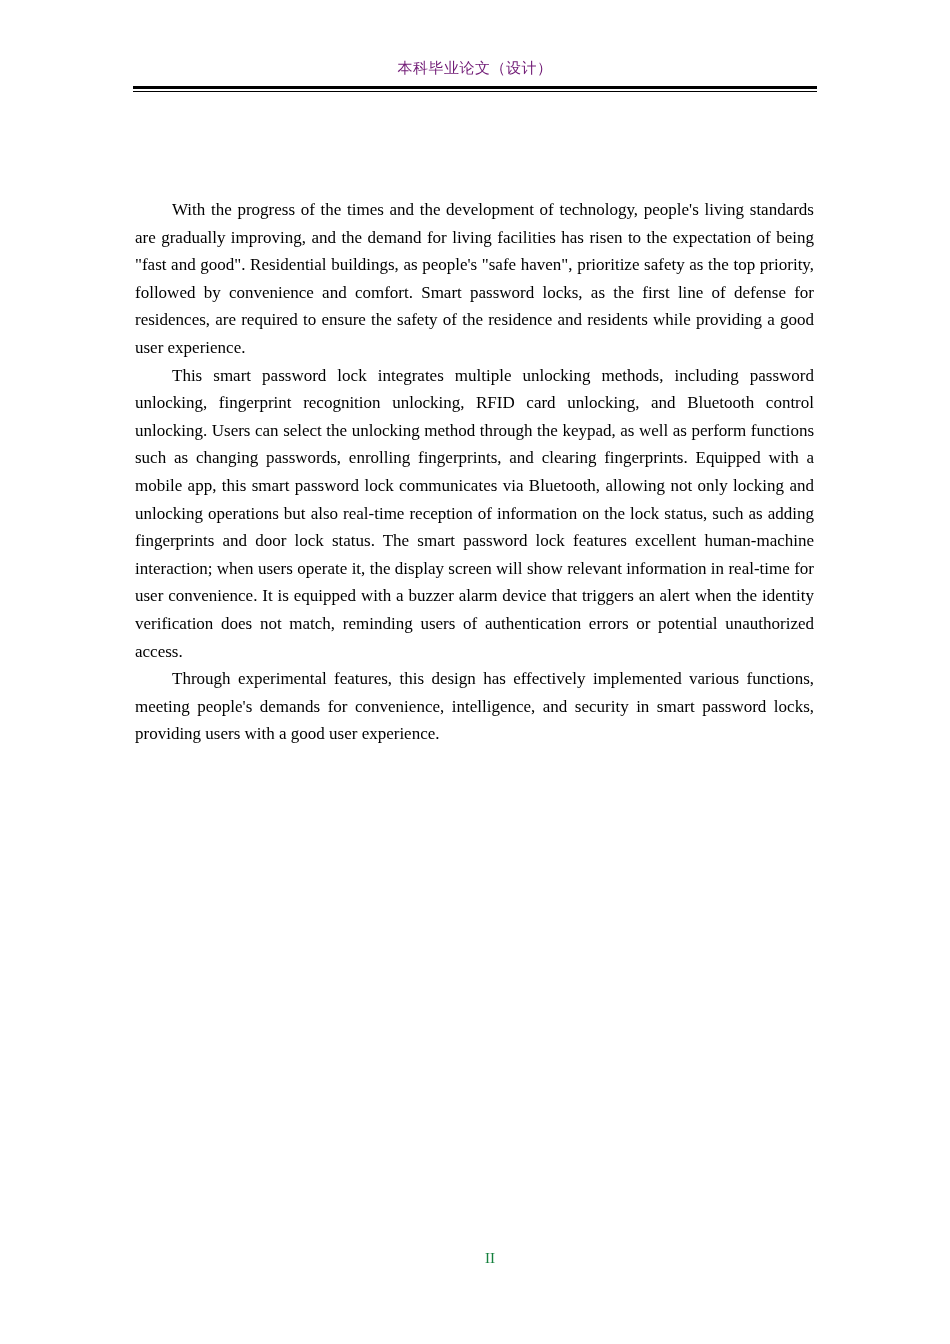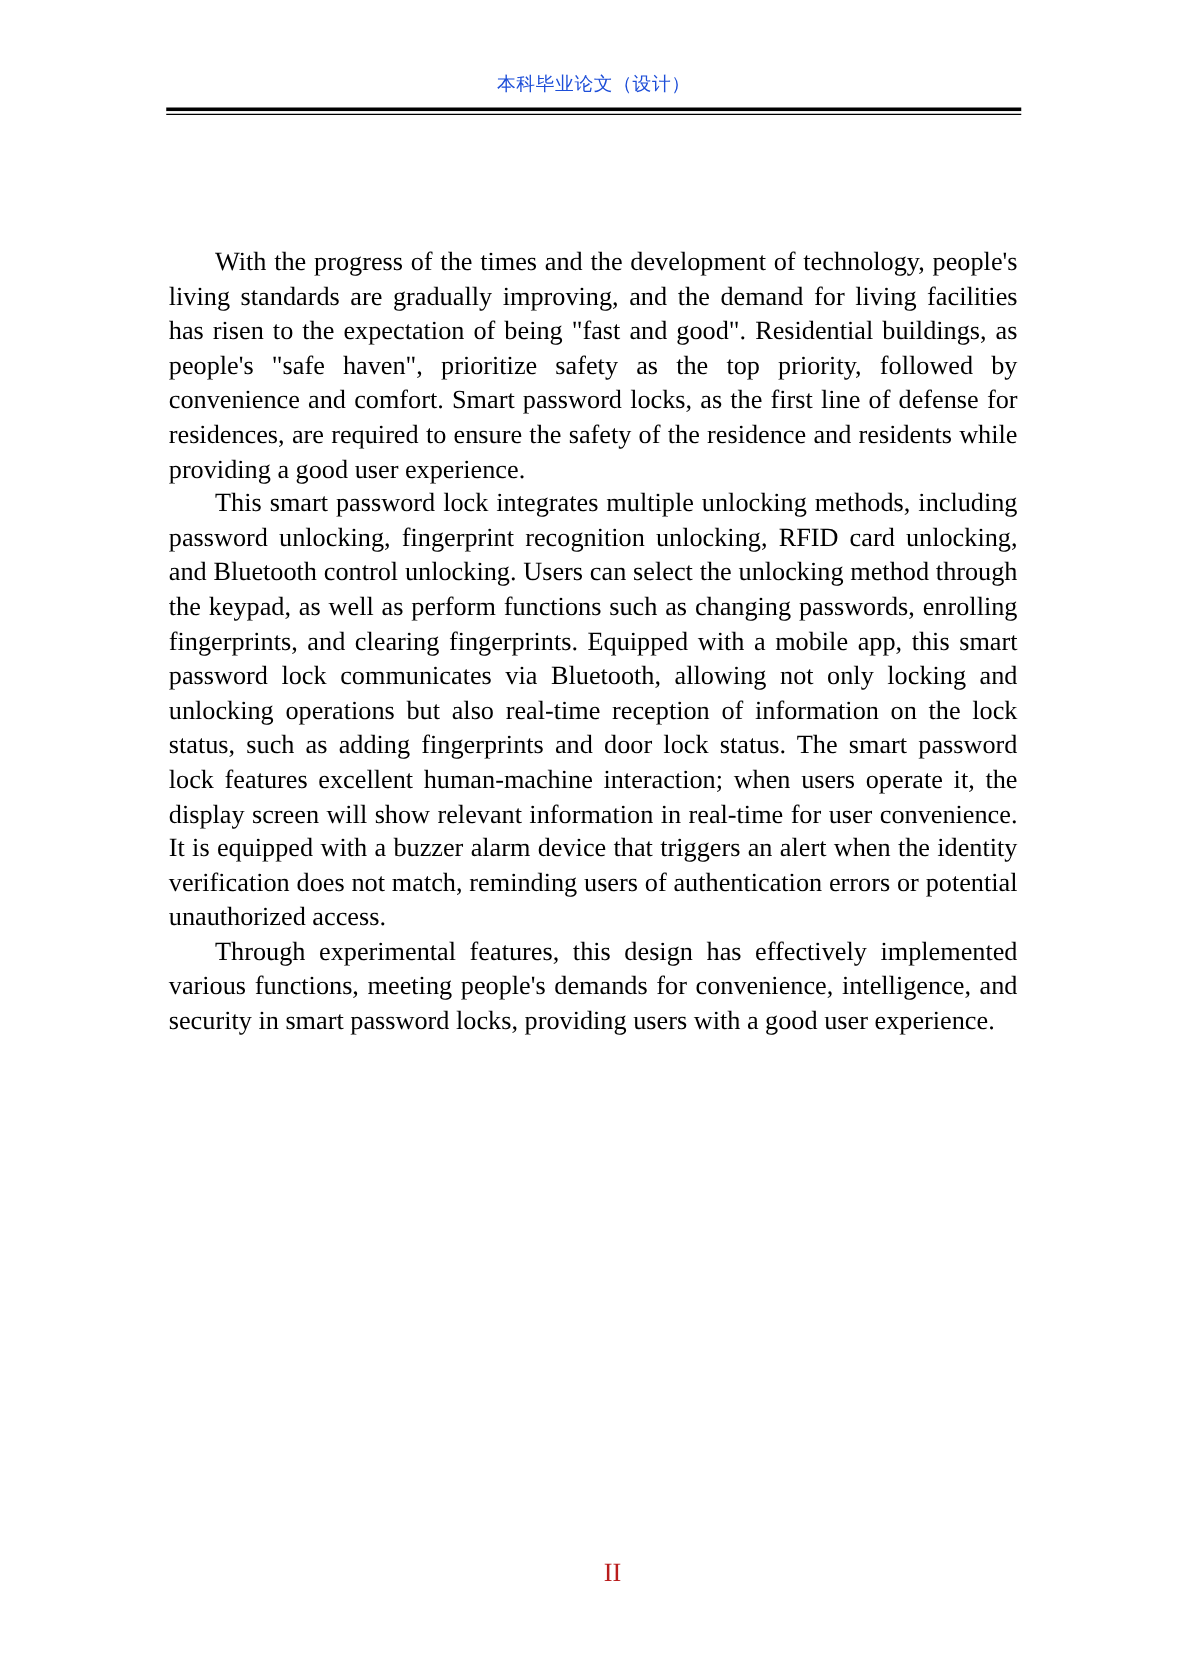--- a/index.html
+++ b/index.html
@@ -21,21 +21,21 @@
     position: absolute;
     left: 133px;
     top: 58px;
     width: 684px;
   }
   .header-text {
     text-align: center;
     font-size: 15px;
     line-height: 20px;
     letter-spacing: 0.5px;
-    color: #1d4ed8;
+    color: #701a75;
     white-space: nowrap;
   }
   .header-rule {
     position: absolute;
     left: 133px;
     top: 86px;
     width: 684px;
   }
   .header-rule .rule-thick {
     height: 3px;
@@ -62,21 +62,21 @@
     text-align: center;
     font-size: 29px;
     line-height: 38px;
     font-weight: normal;
     margin: 0 0 22px 0;
     letter-spacing: 0.2px;
   }
 
   p.body-para {
     margin: 0;
-    font-size: 21px;
+    font-size: 17px;
     line-height: 27.6px;
     text-align: justify;
     text-justify: inter-word;
     text-indent: 37px;
     hyphens: none;
     -webkit-hyphens: none;
   }
 
   
   p.body-para.stretch {
@@ -99,23 +99,23 @@
   
   .page-footer {
     position: absolute;
     left: 0;
     top: 1248px;
     width: 950px;
     text-align: center;
   }
   .footer-number {
     display: inline-block;
-    font-size: 21px;
+    font-size: 15px;
     line-height: 20px;
-    color: #b91c1c;
+    color: #15803d;
     margin-left: 30px;
   }
 </style>
 </head>
 <body>
 
 <div class="page-header">
   <div class="header-text">本科毕业论文（设计）</div>
 </div>
 <div class="header-rule">

